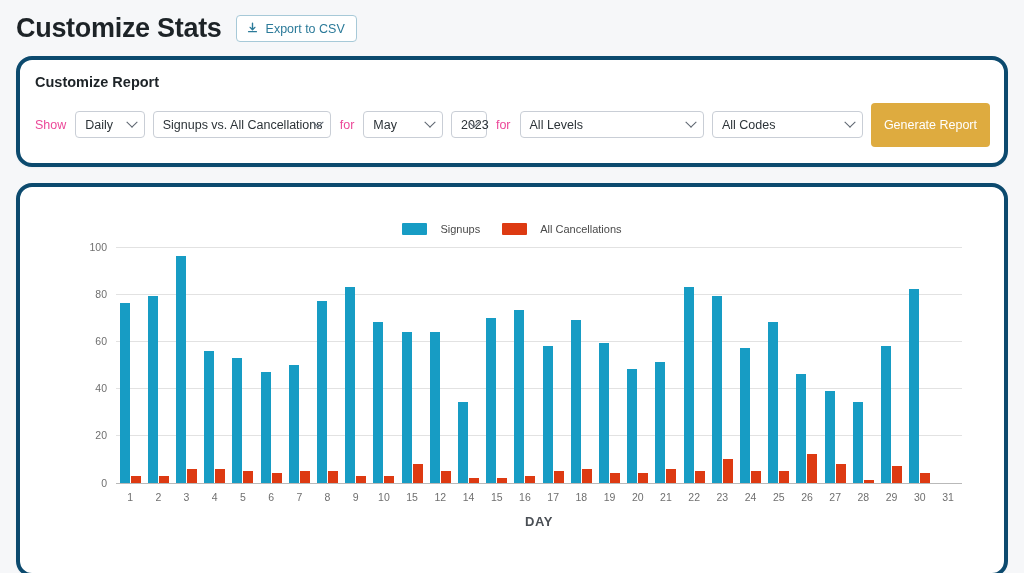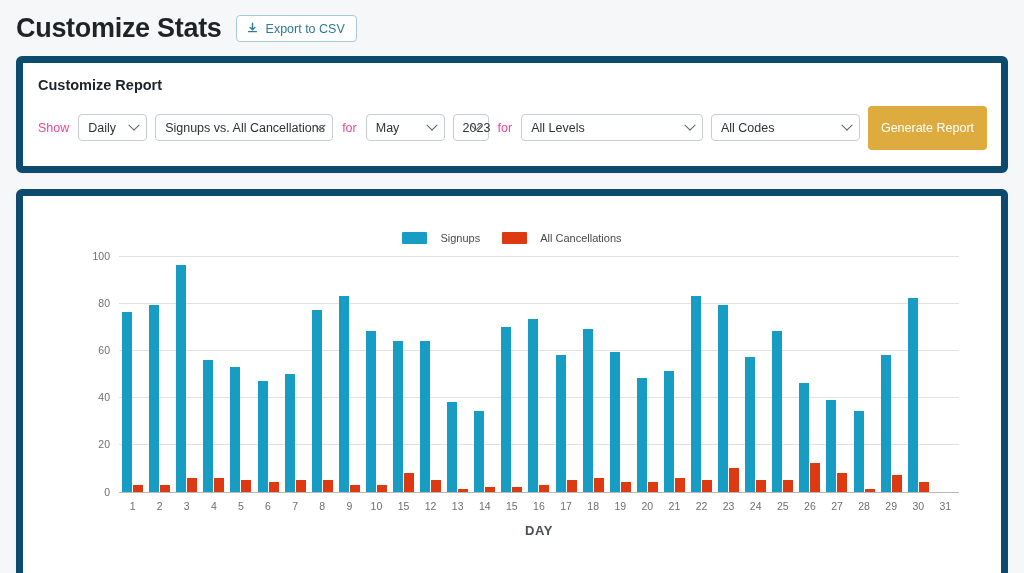--- a/index.html
+++ b/index.html
@@ -31,22 +31,22 @@
     color: #2b7a99;
     font-size: 12.5px;
     cursor: pointer;
     height: 27px;
   }
   .export-btn svg { display: block; }
 
   
   .card {
     background: #ffffff;
-    border: 7px solid #0c4a6e;
-    border-radius: 6px;
+    border: 4px solid #0c4a6e;
+    border-radius: 16px;
     box-shadow: 0 1px 2px rgba(16,24,40,.04);
   }
   .customize { padding: 14px 14px 16px 14px; margin-bottom: 16px; }
   .customize h2 {
     font-size: 14.5px; font-weight: 700; color: #1d2327;
     margin: 0 0 13px 1px;
   }
   .filter-row { display: flex; align-items: center; gap: 8px; flex-wrap: nowrap; }
   .filter-label { font-size: 12.5px; color: #ec4899; padding: 0 1px; }
   .select {
@@ -293,25 +293,20 @@
               <div class="bar signups" title="Signups 11: 64" style="height: 64%; background: rgb(23, 156, 196);"></div>
               <div class="bar cancellations" title="All Cancellations 11: 8" style="height: 8%; background: rgb(221, 58, 18);"></div>
               <span class="xtick">15</span>
             </div>
             <div class="daycol">
               <div class="bar signups" title="Signups 12: 64" style="height: 64%; background: rgb(23, 156, 196);"></div>
               <div class="bar cancellations" title="All Cancellations 12: 5" style="height: 5%; background: rgb(221, 58, 18);"></div>
               <span class="xtick">12</span>
             </div>
             <div class="daycol">
-              <div class="bar signups" title="Signups 13: 38" style="height: 38%; background: rgb(23, 156, 196);"></div>
-              <div class="bar cancellations" title="All Cancellations 13: 1" style="height: 1%; background: rgb(221, 58, 18);"></div>
-              <span class="xtick">13</span>
-            </div>
-            <div class="daycol">
               <div class="bar signups" title="Signups 14: 34" style="height: 34%; background: rgb(23, 156, 196);"></div>
               <div class="bar cancellations" title="All Cancellations 14: 2" style="height: 2%; background: rgb(221, 58, 18);"></div>
               <span class="xtick">14</span>
             </div>
             <div class="daycol">
               <div class="bar signups" title="Signups 15: 70" style="height: 70%; background: rgb(23, 156, 196);"></div>
               <div class="bar cancellations" title="All Cancellations 15: 2" style="height: 2%; background: rgb(221, 58, 18);"></div>
               <span class="xtick">15</span>
             </div>
             <div class="daycol">

